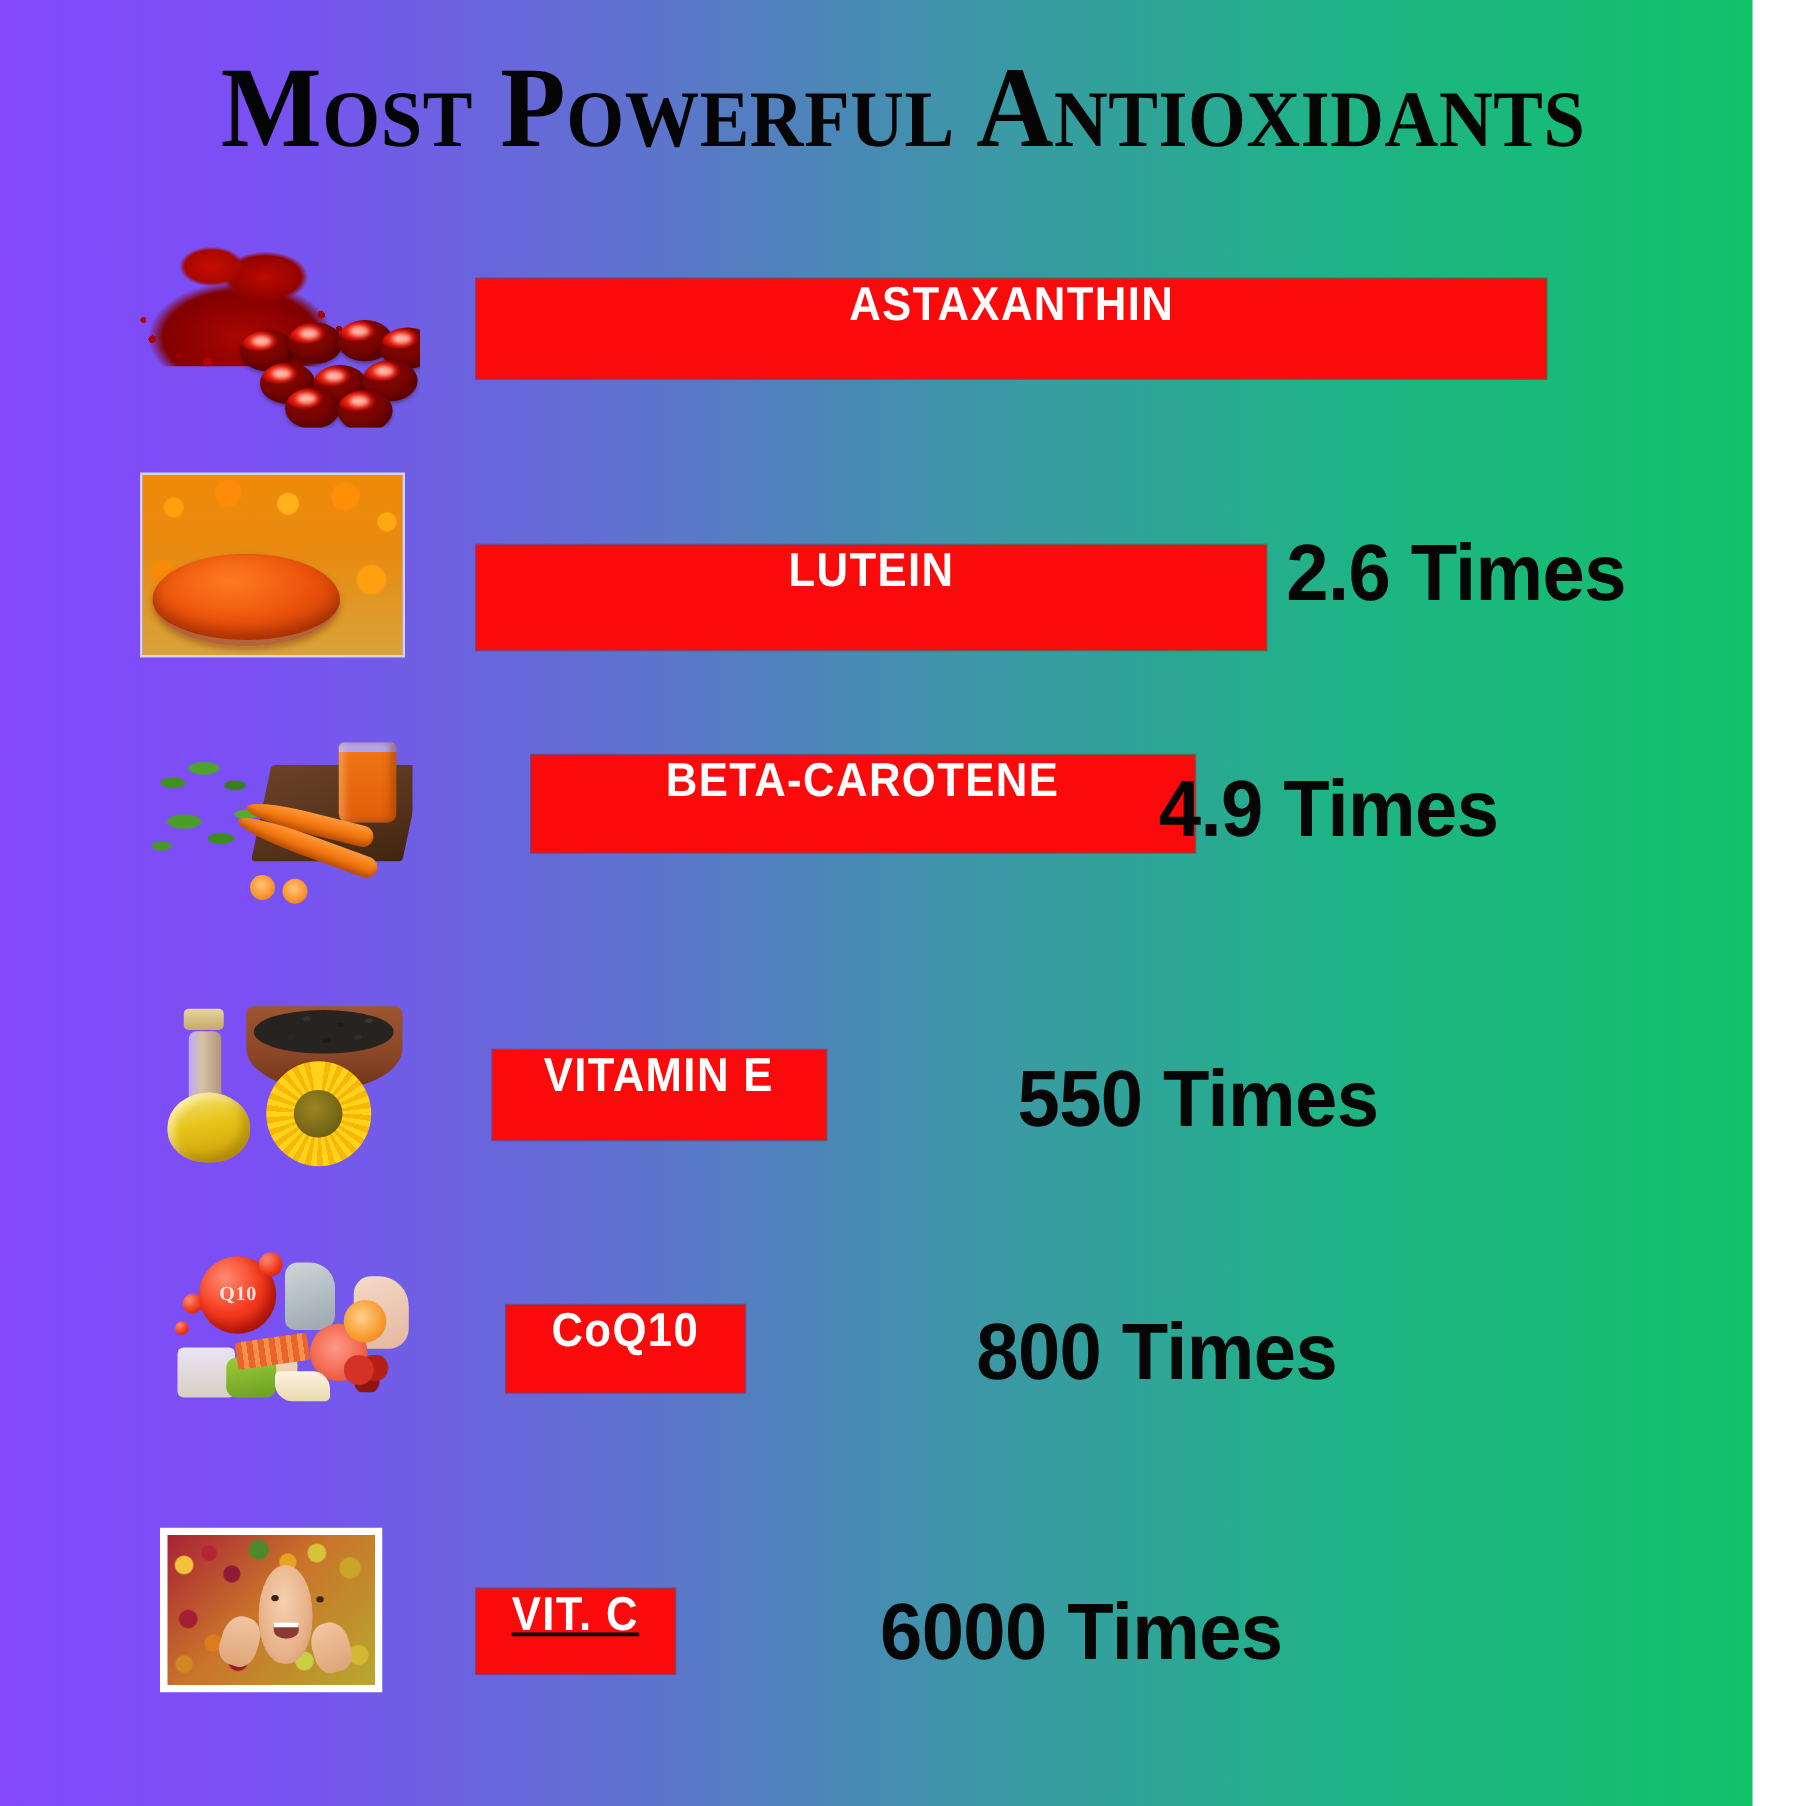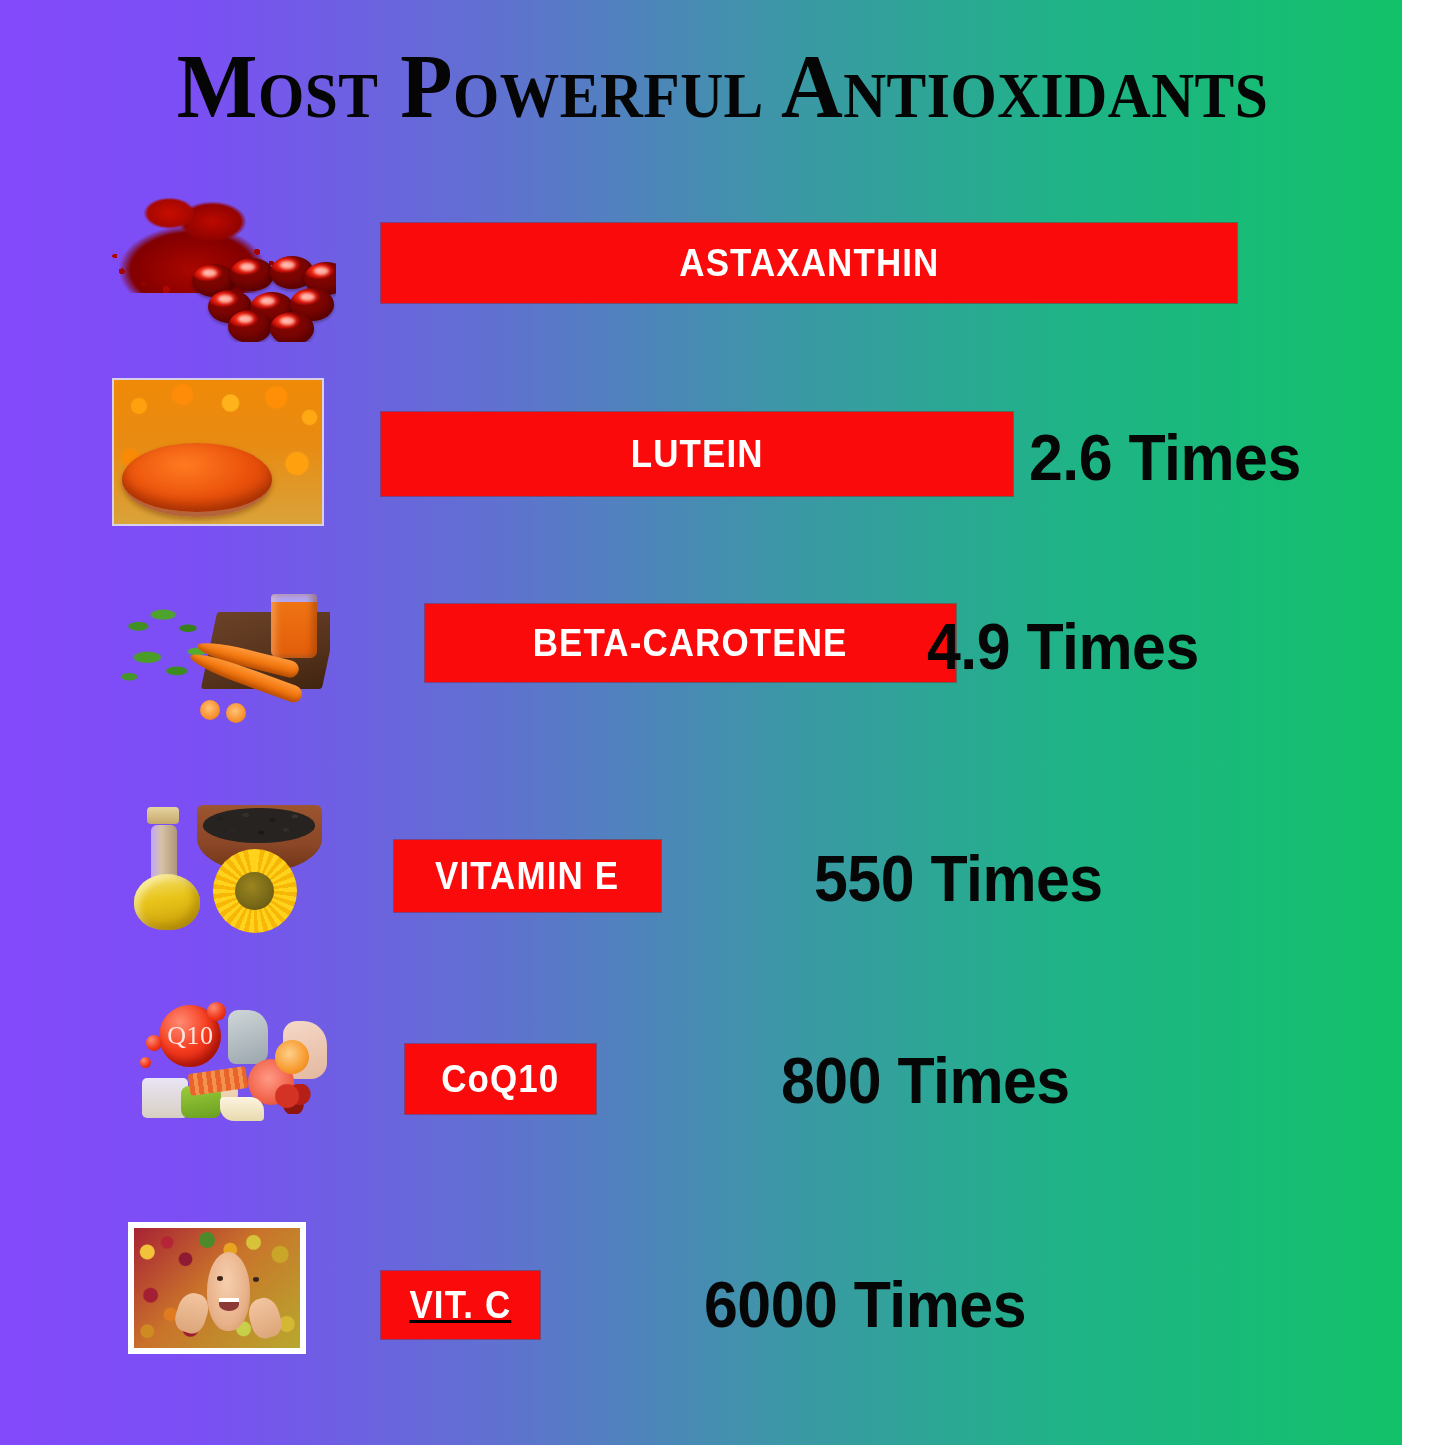--- a/index.html
+++ b/index.html
@@ -51,21 +51,21 @@
   .thumb {
     position: absolute;
     overflow: hidden;
   }
 
   .bar {
     position: absolute;
     background: #fa0a0a;
     box-shadow: 0 0 0 1px rgba(150, 20, 20, 0.45);
     display: flex;
-    align-items: center;
+    align-items: flex-start;
     justify-content: center;
   }
   .bar-label {
     color: #ffffff;
     font-family: "Liberation Sans", sans-serif;
     font-weight: 700;
     font-size: 38px;
     letter-spacing: 1.2px;
     transform: scaleX(0.92);
     white-space: nowrap;
@@ -280,22 +280,22 @@
     border-radius: 50%;
     background: radial-gradient(circle at 34% 28%, #ff8a72 0%, #f63c1f 46%, #cf1505 100%);
     box-shadow: inset -5px -6px 9px rgba(110,0,0,0.5);
     display: flex;
     align-items: center;
     justify-content: center;
   }
   .q10-bubble span {
     color: #ffe6e0;
     font-family: "Liberation Serif", serif;
-    font-weight: 400;
-    font-size: 26px;
+    font-weight: 700;
+    font-size: 16px;
     letter-spacing: 0.5px;
   }
   .mini-bubble {
     position: absolute;
     border-radius: 50%;
     background: radial-gradient(circle at 34% 30%, #ff8b74 0%, #f03a1c 55%, #c81303 100%);
   }
   .food-blob { position: absolute; border-radius: 6px; }
 
   
@@ -383,21 +383,21 @@
     </div>
 
     <div class="bar" style="left:381px; top:223px; width:856px; height:80px;">
       <span class="bar-label">ASTAXANTHIN</span>
     </div>
   </div>
 
   <div class="row">
     <div class="thumb marigold" style="left:112px; top:378px; width:208px; height:144px; border:2px solid #d8d0e8;"></div>
 
-    <div class="bar" style="left:381px; top:412px; width:632px; height:84px;">
+    <div class="bar" style="left:381px; top:436px; width:632px; height:84px;">
       <span class="bar-label">LUTEIN</span>
     </div>
     <div class="times" style="left:1029px; top:421px;">2.6 Times</div>
   </div>
 
   <div class="row">
     <div class="thumb" style="left:114px; top:576px; width:216px; height:148px;">
       <div class="art">
         <div class="board"></div>
         <div class="greens"></div>

